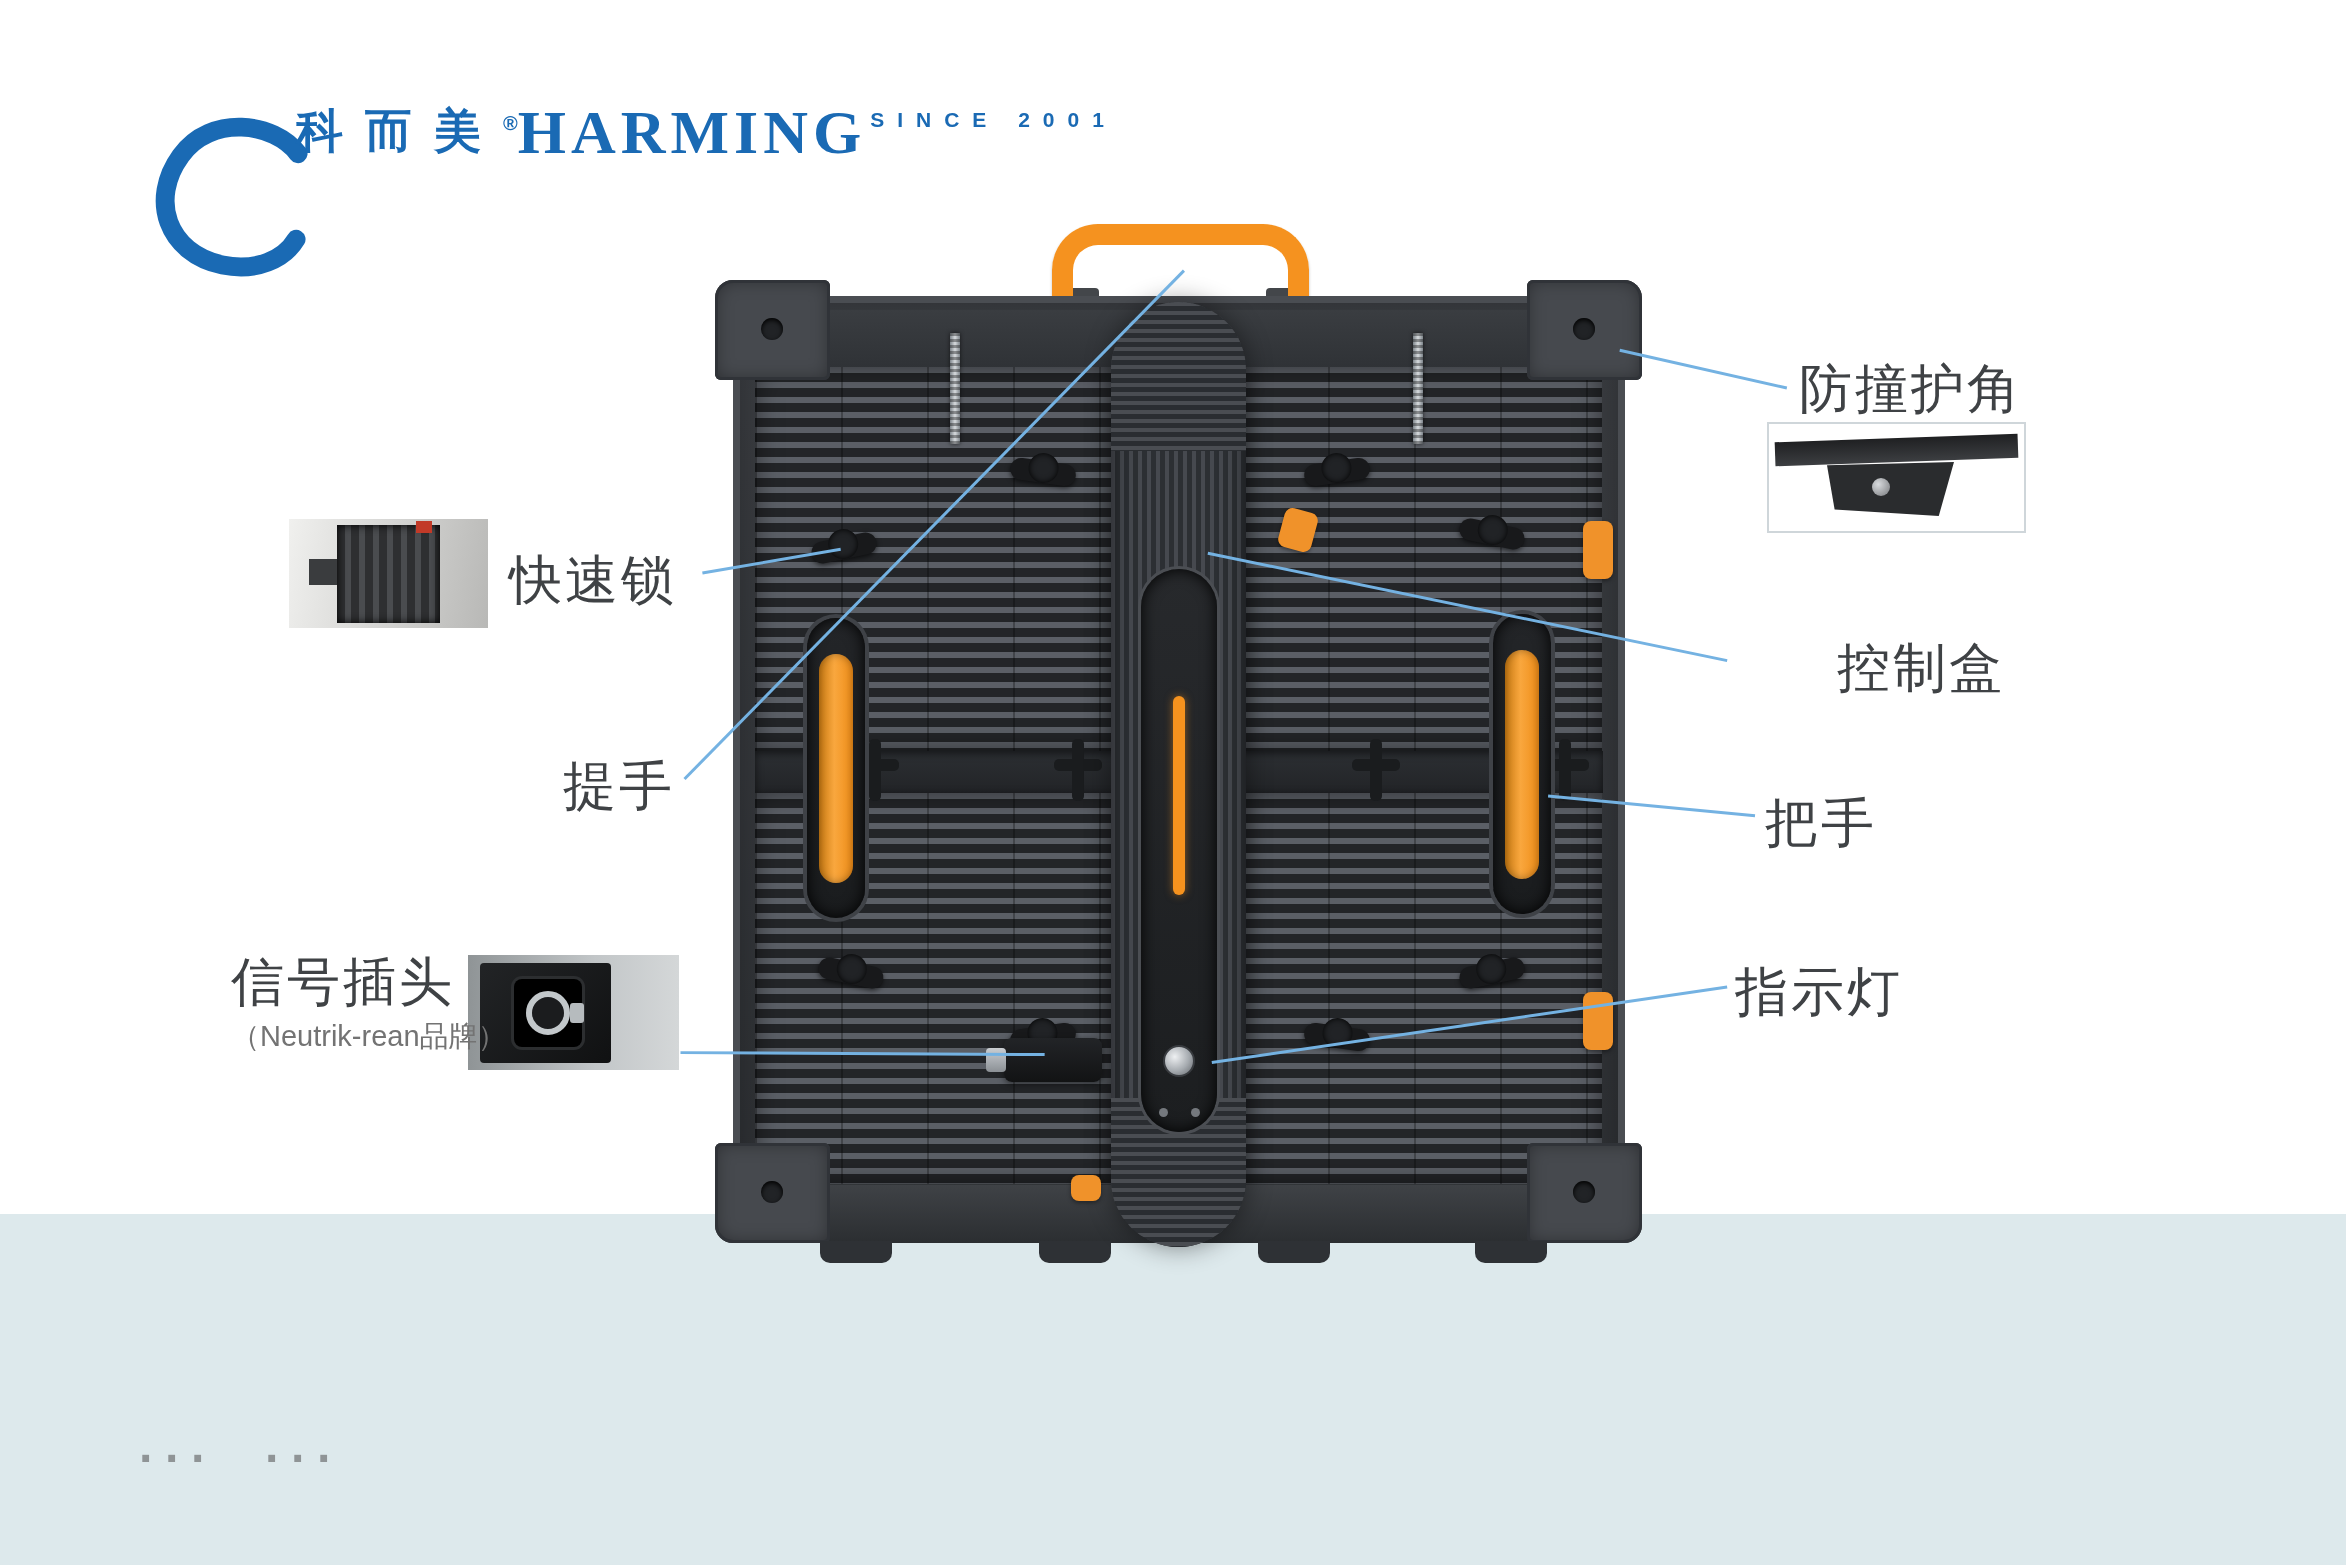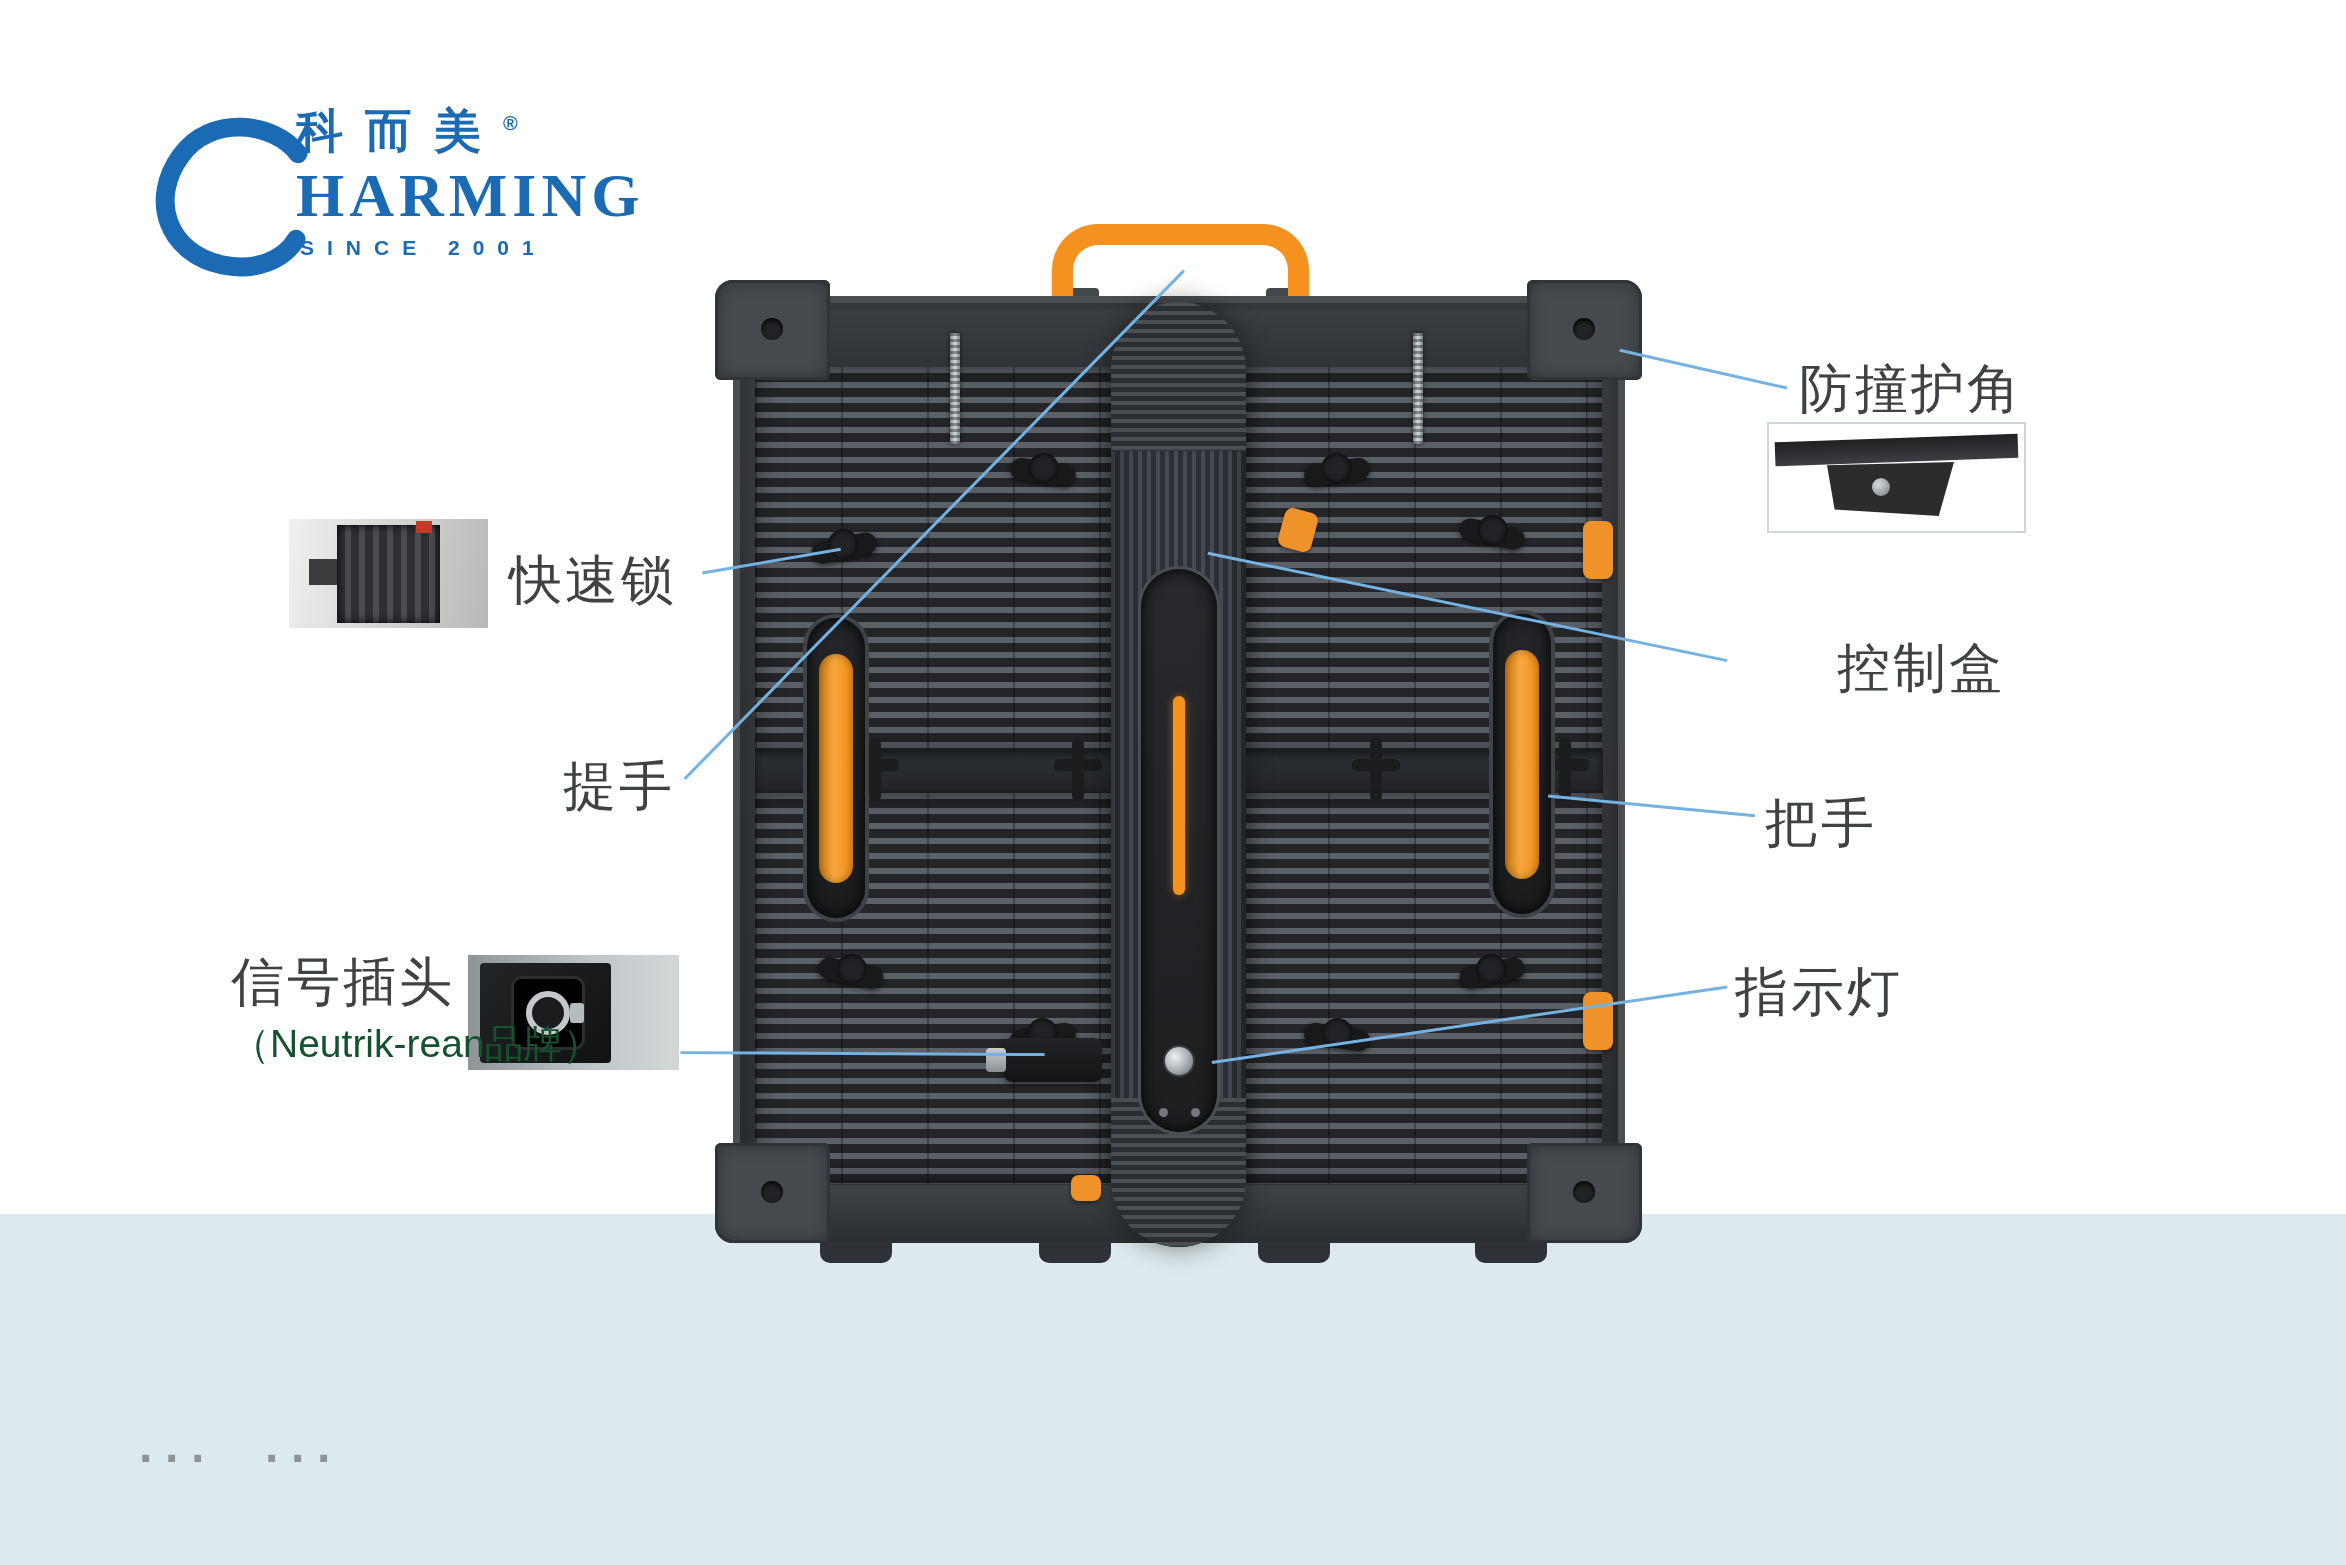--- a/index.html
+++ b/index.html
@@ -9,21 +9,21 @@
 
   
   #footer-band{position:absolute;left:0;top:1214px;width:2346px;height:351px;background:#dde9ec;z-index:0;}
   #footer-slogan{position:absolute;left:139px;top:1431px;display:flex;align-items:center;gap:48px;z-index:2;}
   #footer-slogan .slogan{font-size:42px;letter-spacing:18px;color:#8f9496;}
   #footer-slogan .dots{font-size:48px;letter-spacing:10px;font-weight:bold;color:#8f9496;}
 
   
   #logo{position:absolute;left:149px;top:100px;z-index:5;color:#1a6ab4;display:flex;align-items:flex-start;}
   #logo .logo-c-svg{margin-top:14px;}
-  #logo .logo-right{margin-left:-20px;display:flex;flex-direction:column;}
+  #logo .logo-right{margin-left:-20px;display:flex;}
   .logo-cn{font-size:47px;font-weight:bold;letter-spacing:22px;color:#1a6ab4;white-space:nowrap;}
   .logo-cn .reg{font-size:20px;vertical-align:super;letter-spacing:0;}
   .logo-en{font-family:"Liberation Serif","DejaVu Serif",serif;font-weight:bold;font-size:62px;
            letter-spacing:5px;line-height:1.05;color:#1a6ab4;}
   .logo-since{font-size:21px;font-weight:bold;letter-spacing:13px;color:#1a6ab4;margin-top:8px;margin-left:4px;}
 
   
   #product{position:absolute;left:711px;top:224px;width:935px;height:1045px;z-index:10;}
 
   .carry-handle{position:absolute;left:341px;top:0;width:257px;height:92px;
@@ -101,21 +101,21 @@
   #signal-connector{position:absolute;left:293px;top:814px;width:98px;height:44px;border-radius:8px;
       background:linear-gradient(180deg,#222427,#121314);box-shadow:0 2px 6px rgba(0,0,0,.5);}
   #signal-connector::before{content:"";position:absolute;left:-18px;top:10px;width:20px;height:24px;
       background:linear-gradient(180deg,#caced2,#8b9095);border-radius:4px;}
 
   
   #leaders{position:absolute;left:0;top:0;width:2346px;height:1565px;pointer-events:none;z-index:30;}
 
   
   .callout{position:absolute;font-size:53px;color:#3f4245;letter-spacing:3px;z-index:31;white-space:nowrap;}
-  #callout-signal-sub{position:absolute;font-size:39px;color:#14532d;letter-spacing:0;z-index:31;white-space:nowrap;}
+  #callout-signal-sub{position:absolute;font-size:29px;color:#737373;letter-spacing:0;z-index:31;white-space:nowrap;}
 
   
   .inset{position:absolute;z-index:20;overflow:hidden;}
   #inset-quick-lock{left:289px;top:519px;width:199px;height:109px;
       background:linear-gradient(100deg,#f0f0ee,#c9c9c7 70%,#b8b8b6);}
   .ql-frame{position:absolute;left:48px;top:6px;width:103px;height:98px;
       background:repeating-linear-gradient(90deg,#2e2f31 0 8px,#4a4c4f 8px 14px);box-shadow:inset 0 0 10px #000;}
   .ql-red{position:absolute;left:127px;top:2px;width:16px;height:12px;background:#c23a28;}
   .ql-bar{position:absolute;left:20px;top:40px;width:40px;height:26px;background:#3a3c3e;}
 

